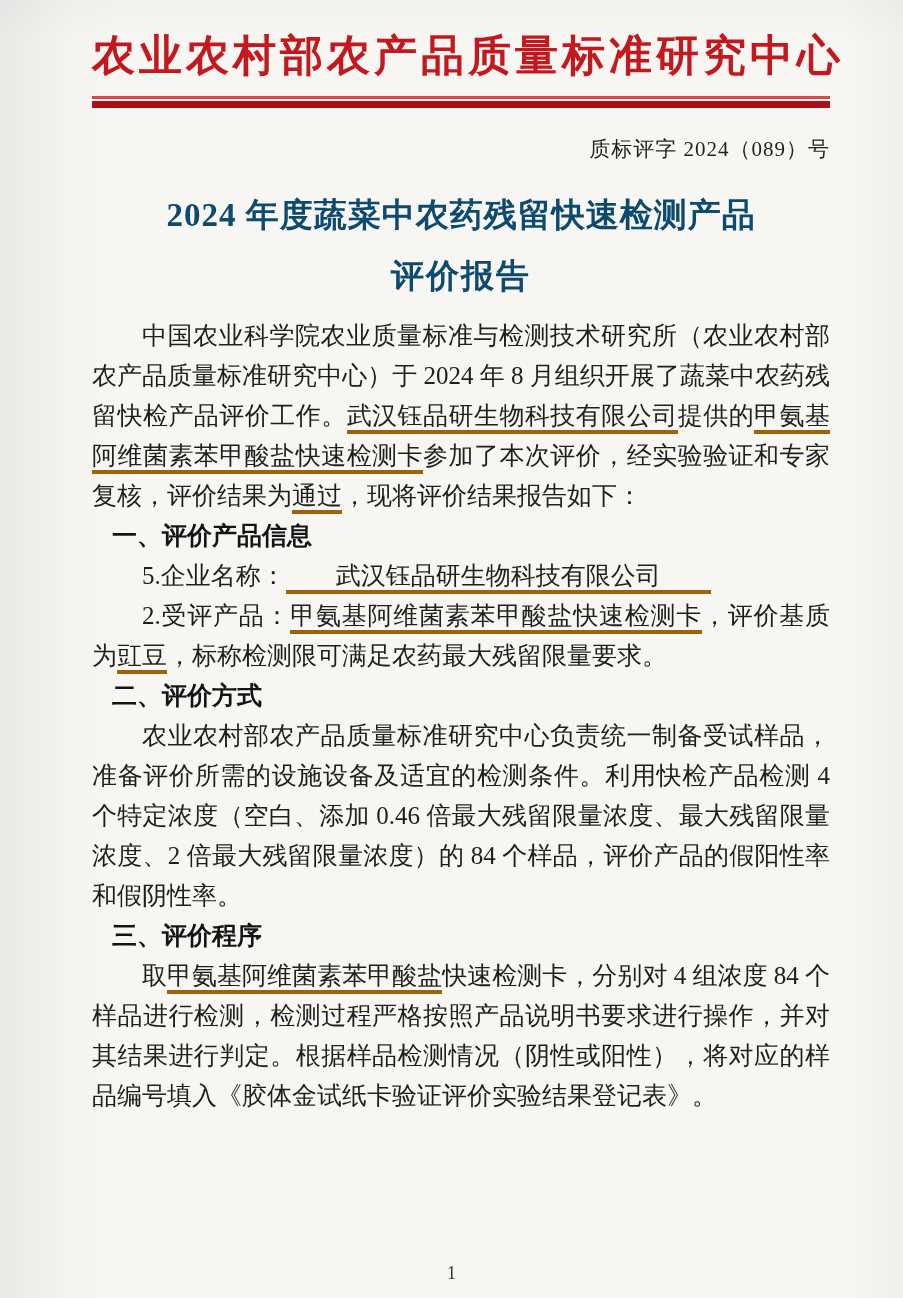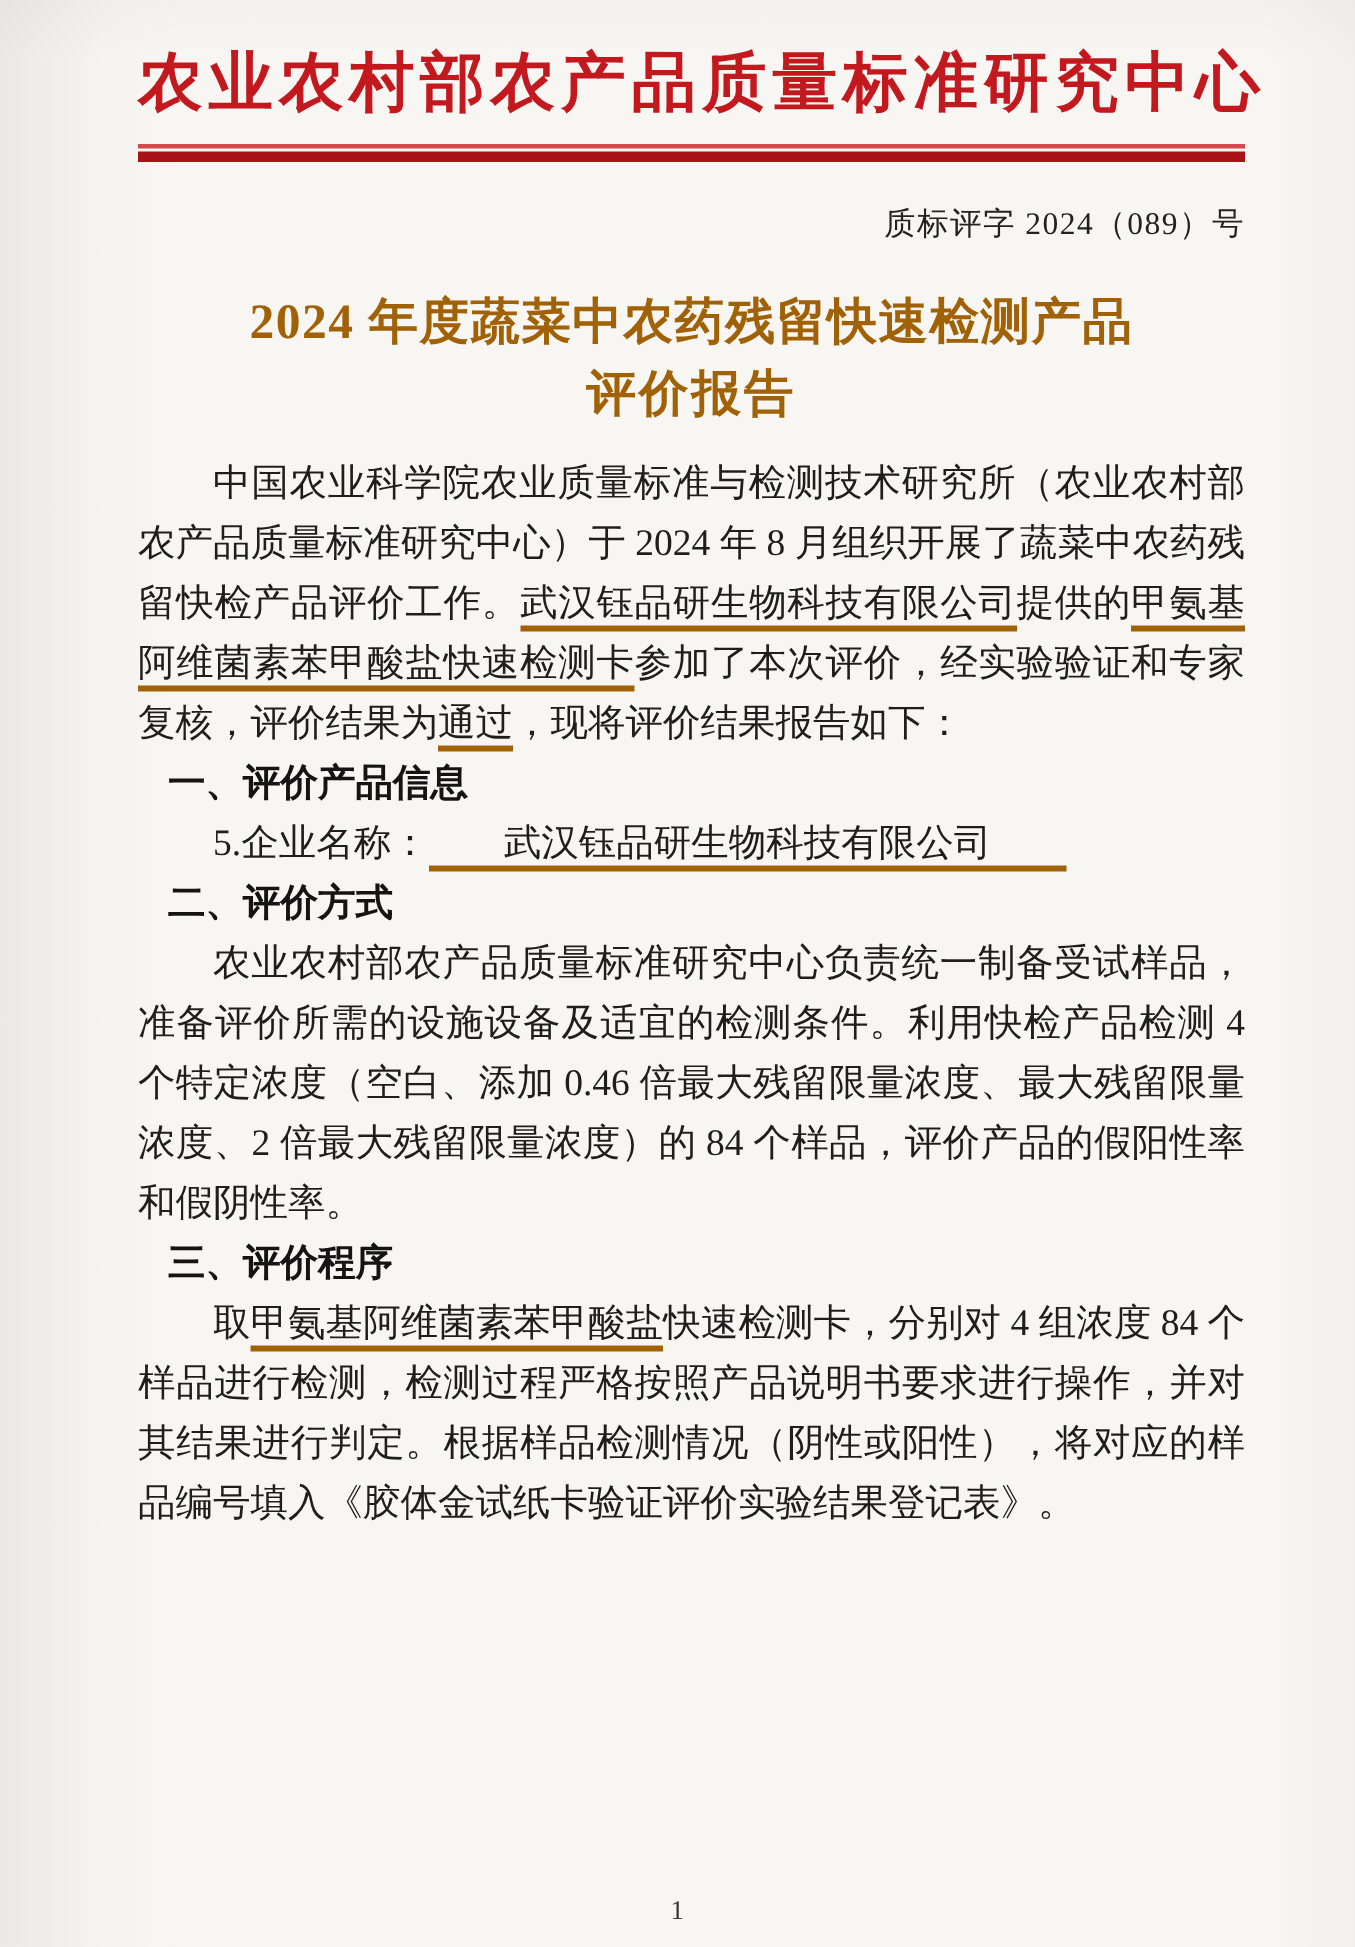--- a/index.html
+++ b/index.html
@@ -50,24 +50,24 @@
     margin-top:27px;
     text-align:right;
     font-size:21px;
     letter-spacing:1px;
     color:#222;
   }
   .report-title{
     margin-top:28px;
     text-align:center;
     font-weight:bold;
-    color:#a16207;
+    color:#0c4a6e;
   }
   .report-title .t1{font-size:33px;line-height:48px;letter-spacing:1px;}
-  .report-title .t2{font-size:33px;line-height:48px;margin-top:0;letter-spacing:2px;}
+  .report-title .t2{font-size:33px;line-height:48px;margin-top:13px;letter-spacing:2px;}
   .doc-body{
     margin-top:16px;
     font-size:25px;
     line-height:40px;
     text-align:justify;
     color:var(--ink);
   }
   .para{text-indent:2em;}
   .sec-h{
     font-size:25px;
@@ -107,20 +107,21 @@
 
     <div class="report-title">
       <div class="t1">2024 年度蔬菜中农药残留快速检测产品</div>
       <div class="t2">评价报告</div>
     </div>
 
     <div class="doc-body">
       <p class="para"><span>中国农业科学院农业质量标准与检测技术研究所（农业农村部农产品质量标准研究中心）于 2024 年 8 月组织开展了蔬菜中农药残留快检产品评价工作。</span><span class="u">武汉钰品研生物科技有限公司</span><span>提供的</span><span class="u">甲氨基阿维菌素苯甲酸盐快速检测卡</span><span>参加了本次评价，经实验验证和专家复核，评价结果为</span><span class="u">通过</span><span>，现将评价结果报告如下：</span></p>
       <h3 class="sec-h">一、评价产品信息</h3>
       <p class="para"><span>5.企业名称：</span><span class="u">　　武汉钰品研生物科技有限公司　　</span></p>
+      <p class="para"><span>2.受评产品：</span><span class="u">甲氨基阿维菌素苯甲酸盐快速检测卡</span><span>，评价基质为</span><span class="u">豇豆</span><span>，标称检测限可满足农药最大残留限量要求。</span></p>
       <h3 class="sec-h">二、评价方式</h3>
       <p class="para"><span>农业农村部农产品质量标准研究中心负责统一制备受试样品，准备评价所需的设施设备及适宜的检测条件。利用快检产品检测 4 个特定浓度（空白、添加 0.46 倍最大残留限量浓度、最大残留限量浓度、2 倍最大残留限量浓度）的 84 个样品，评价产品的假阳性率和假阴性率。</span></p>
       <h3 class="sec-h">三、评价程序</h3>
       <p class="para"><span>取</span><span class="u">甲氨基阿维菌素苯甲酸盐</span><span>快速检测卡，分别对 4 组浓度 84 个样品进行检测，检测过程严格按照产品说明书要求进行操作，并对其结果进行判定。根据样品检测情况（阴性或阳性），将对应的样品编号填入《胶体金试纸卡验证评价实验结果登记表》。</span></p>
     </div>
 
   </div>
 
   <div class="footer">1</div>
 </div>

